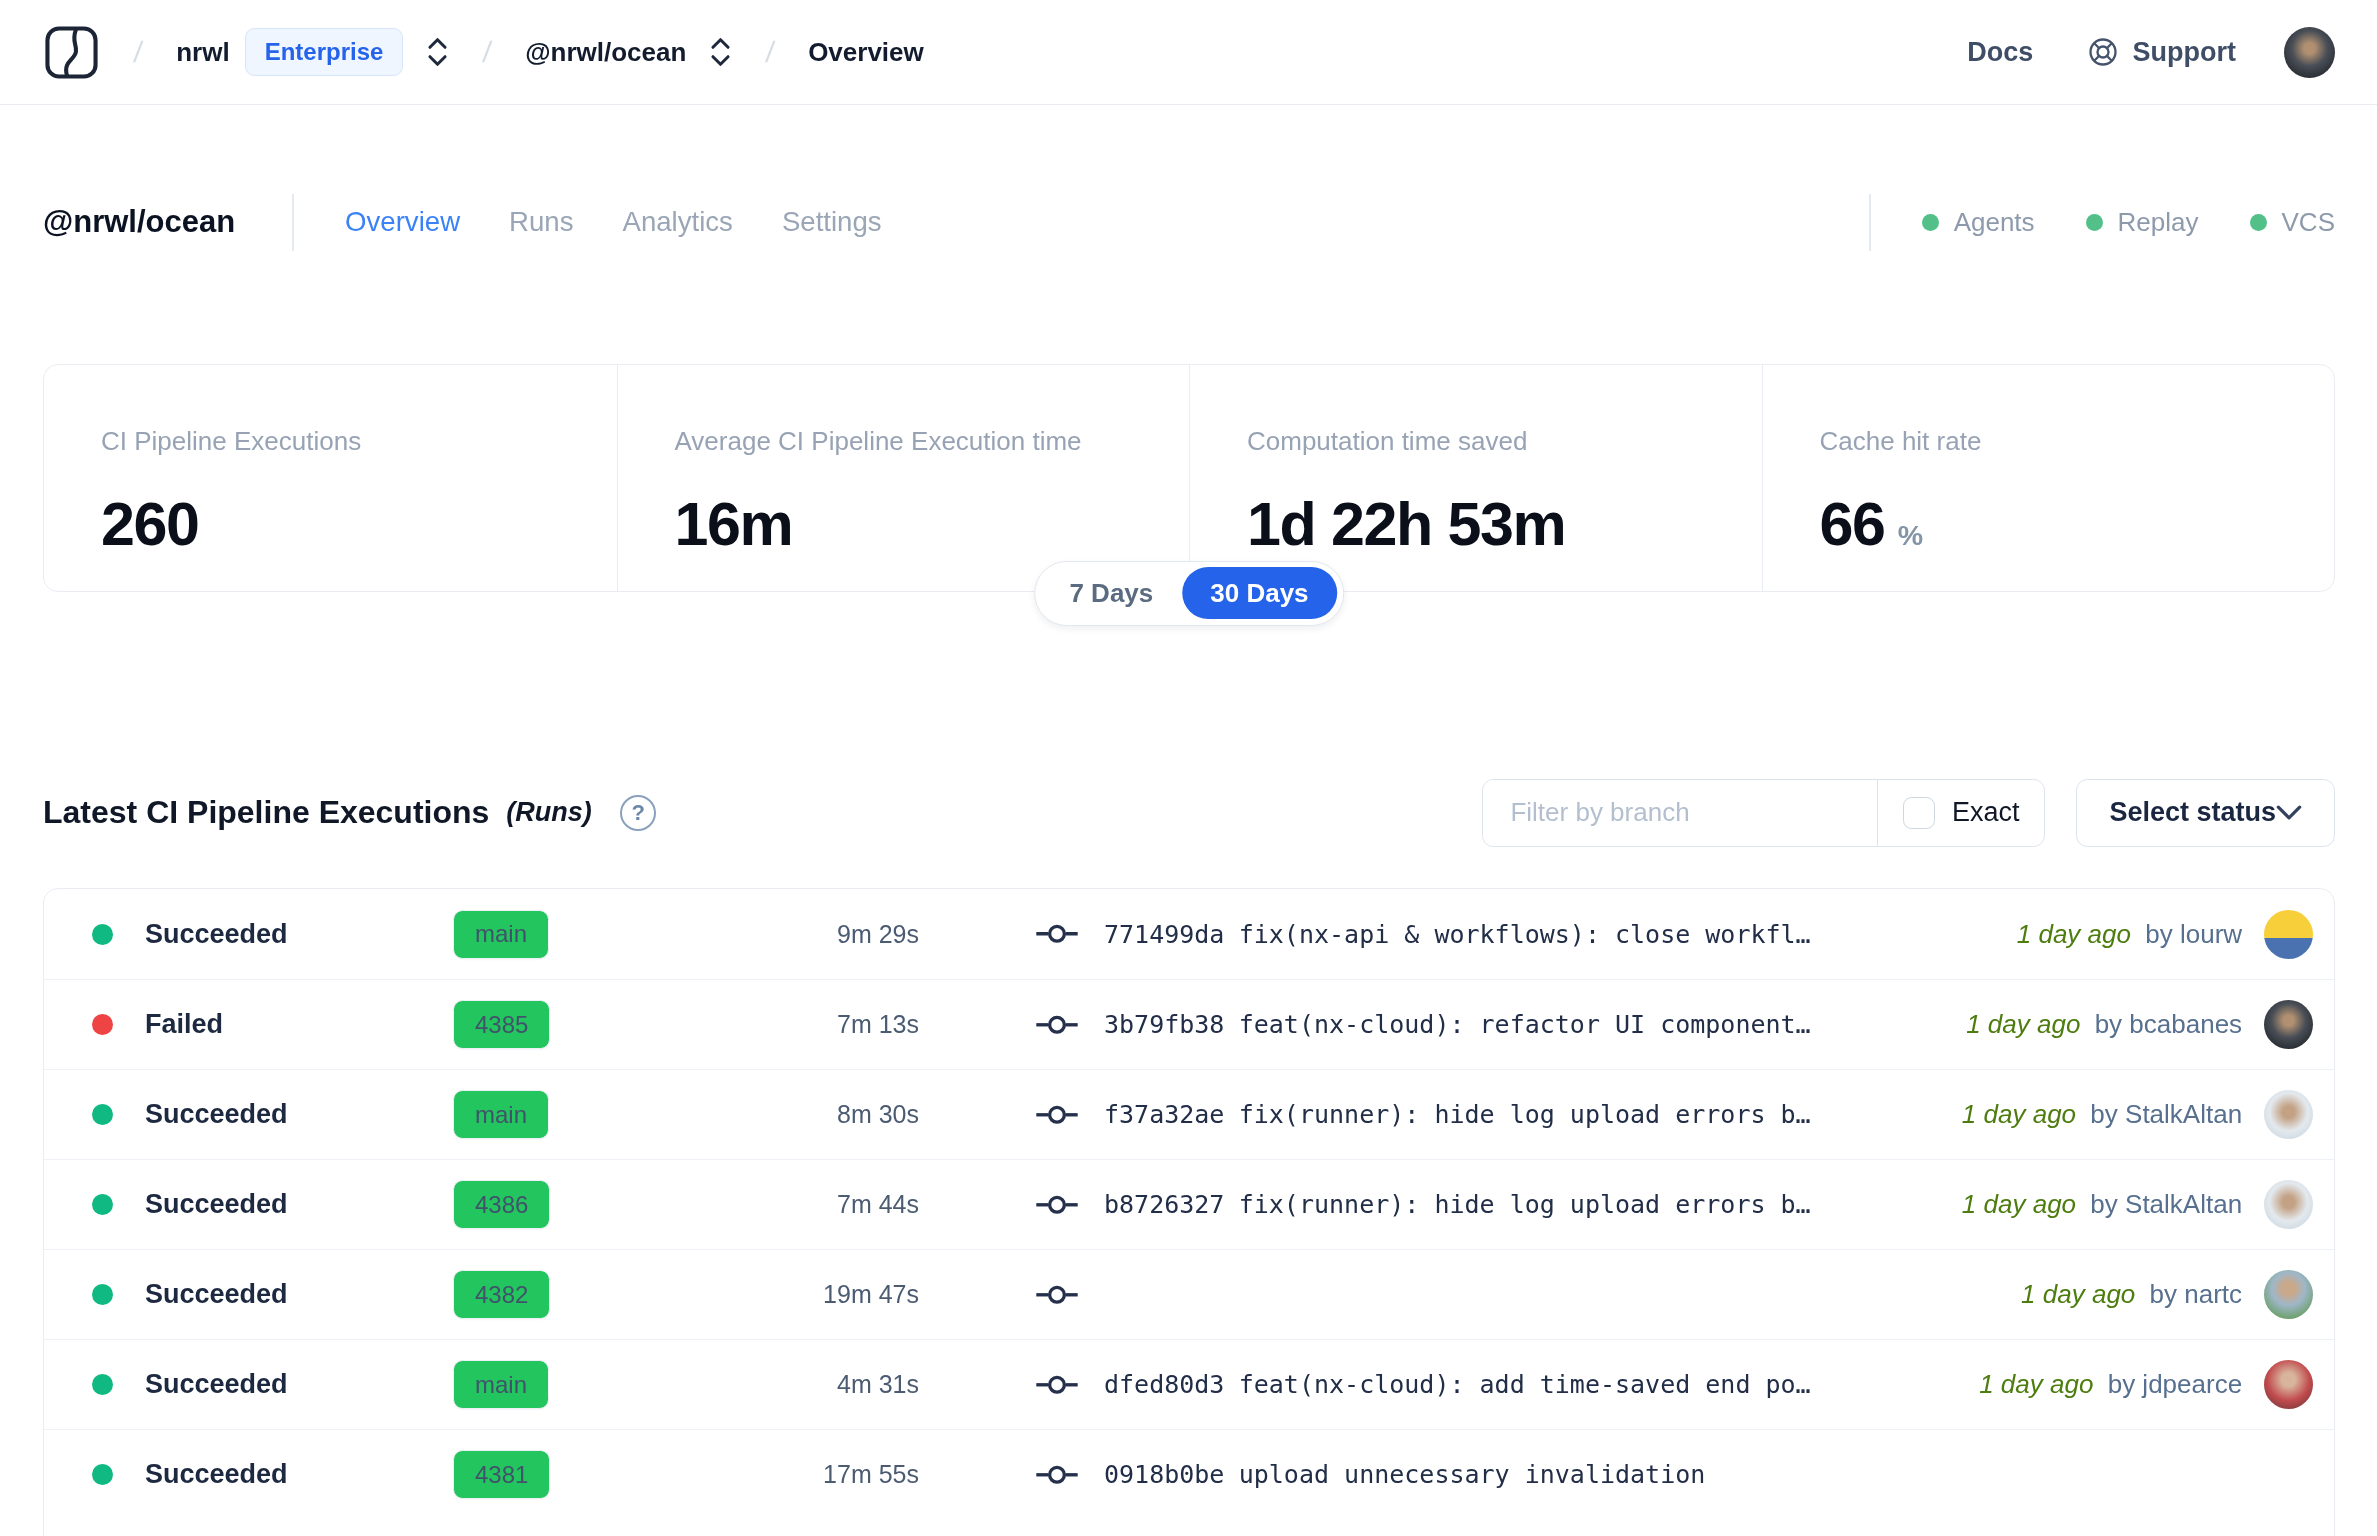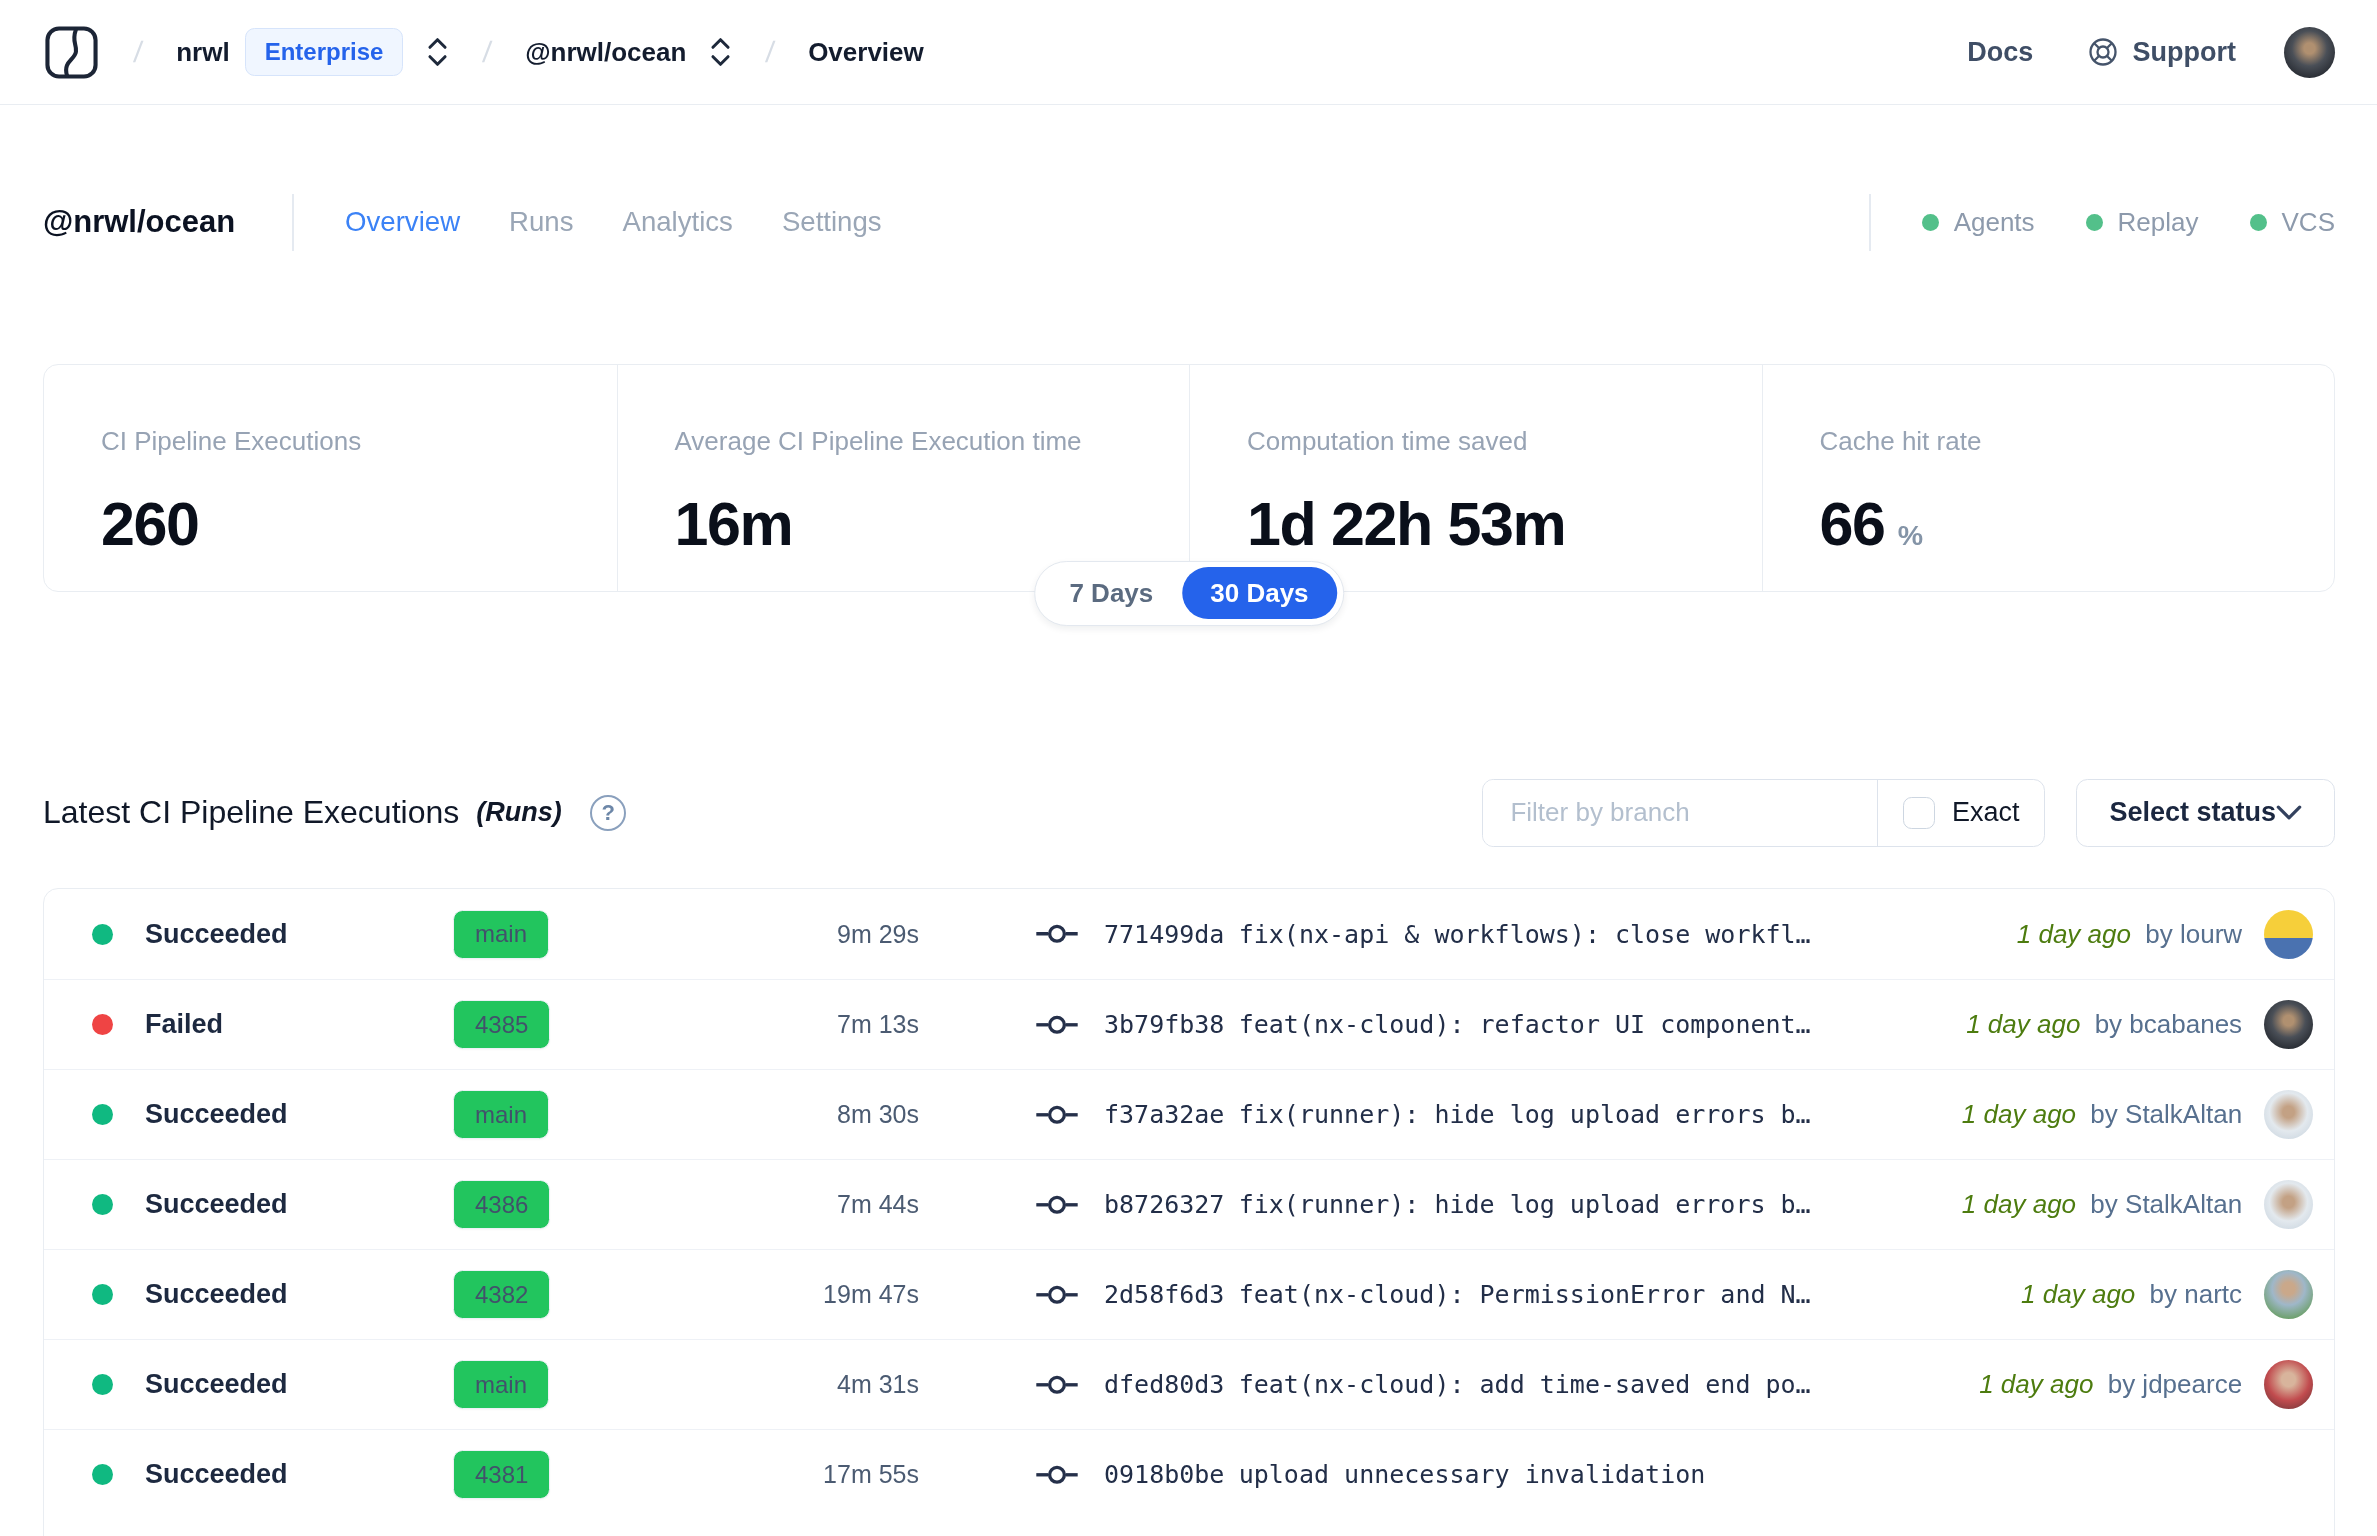--- a/index.html
+++ b/index.html
@@ -48,21 +48,21 @@
   .range-toggle{position:absolute;left:50%;bottom:-34px;transform:translateX(-50%);
                 background:#fff;border:1.9px solid #e3e8ef;border-radius:950px;padding:5.7px;
                 display:flex;align-items:center;box-shadow:0 2.9px 7.6px rgba(15,23,42,.07);}
   .range-opt{font-size:26px;font-weight:700;color:#5b6b80;padding:10.5px 28.5px;border-radius:950px;
              background:none;border:none;cursor:pointer;font-family:inherit;}
   .range-opt.selected{background:#2563eb;color:#fff;}
 
   
   .list-header{display:flex;align-items:center;justify-content:space-between;margin:185px 43px 0 43px;height:71px;}
   .list-title-group{display:flex;align-items:center;gap:17px;}
-  .list-title{font-size:32px;font-weight:400;color:#101828;margin:0;}
+  .list-title{font-size:32px;font-weight:700;color:#101828;margin:0;}
   .list-title-suffix{font-size:27px;font-weight:600;font-style:italic;color:#101828;}
   .help-icon{width:36px;height:36px;border-radius:50%;border:2.4px solid #8aa0bd;color:#6d87a8;
              font-size:22px;font-weight:700;display:flex;align-items:center;justify-content:center;
              margin-left:11.4px;background:#fff;cursor:pointer;box-sizing:border-box;font-family:inherit;}
   .filters{display:flex;align-items:center;gap:31px;}
   .branch-filter{display:flex;align-items:stretch;width:563px;height:68px;border:1.9px solid #dde3ec;
                  border-radius:11.4px;background:#fff;box-sizing:border-box;overflow:hidden;}
   .branch-input{flex:1;border:none;outline:none;font-size:26px;color:#101828;padding:0 27px;
                 font-family:inherit;min-width:0;}
   .branch-input::placeholder{color:#b3bfce;}
@@ -339,21 +339,20 @@
       <div class="cell-branch">
         <span class="branch-badge">4382</span>
       </div>
       <div class="cell-duration">19m 47s</div>
       <div class="cell-commit">
         <svg class="commit-icon" viewBox="0 0 44 28">
           <line x1="1" y1="14" x2="13" y2="14"></line>
             <circle cx="22" cy="14" r="7.5"></circle>
             <line x1="31" y1="14" x2="43" y2="14"></line>
         </svg>
-        <span class="commit-text"><span class="commit-hash">2d58f6d3</span><span>feat(nx-cloud): PermissionError and N…</span></span>
       </div>
       <div class="cell-meta">
         <span class="time">1 day ago</span>
         <span class="author">by nartc</span>
         <span class="avatar" style="background:radial-gradient(circle at 50% 38%,#caa88a 16%,#9fb7c9 42%,#6da06b 78%)"></span>
       </div>
     </div>
 
     <div class="row">
       <div class="cell-status">

